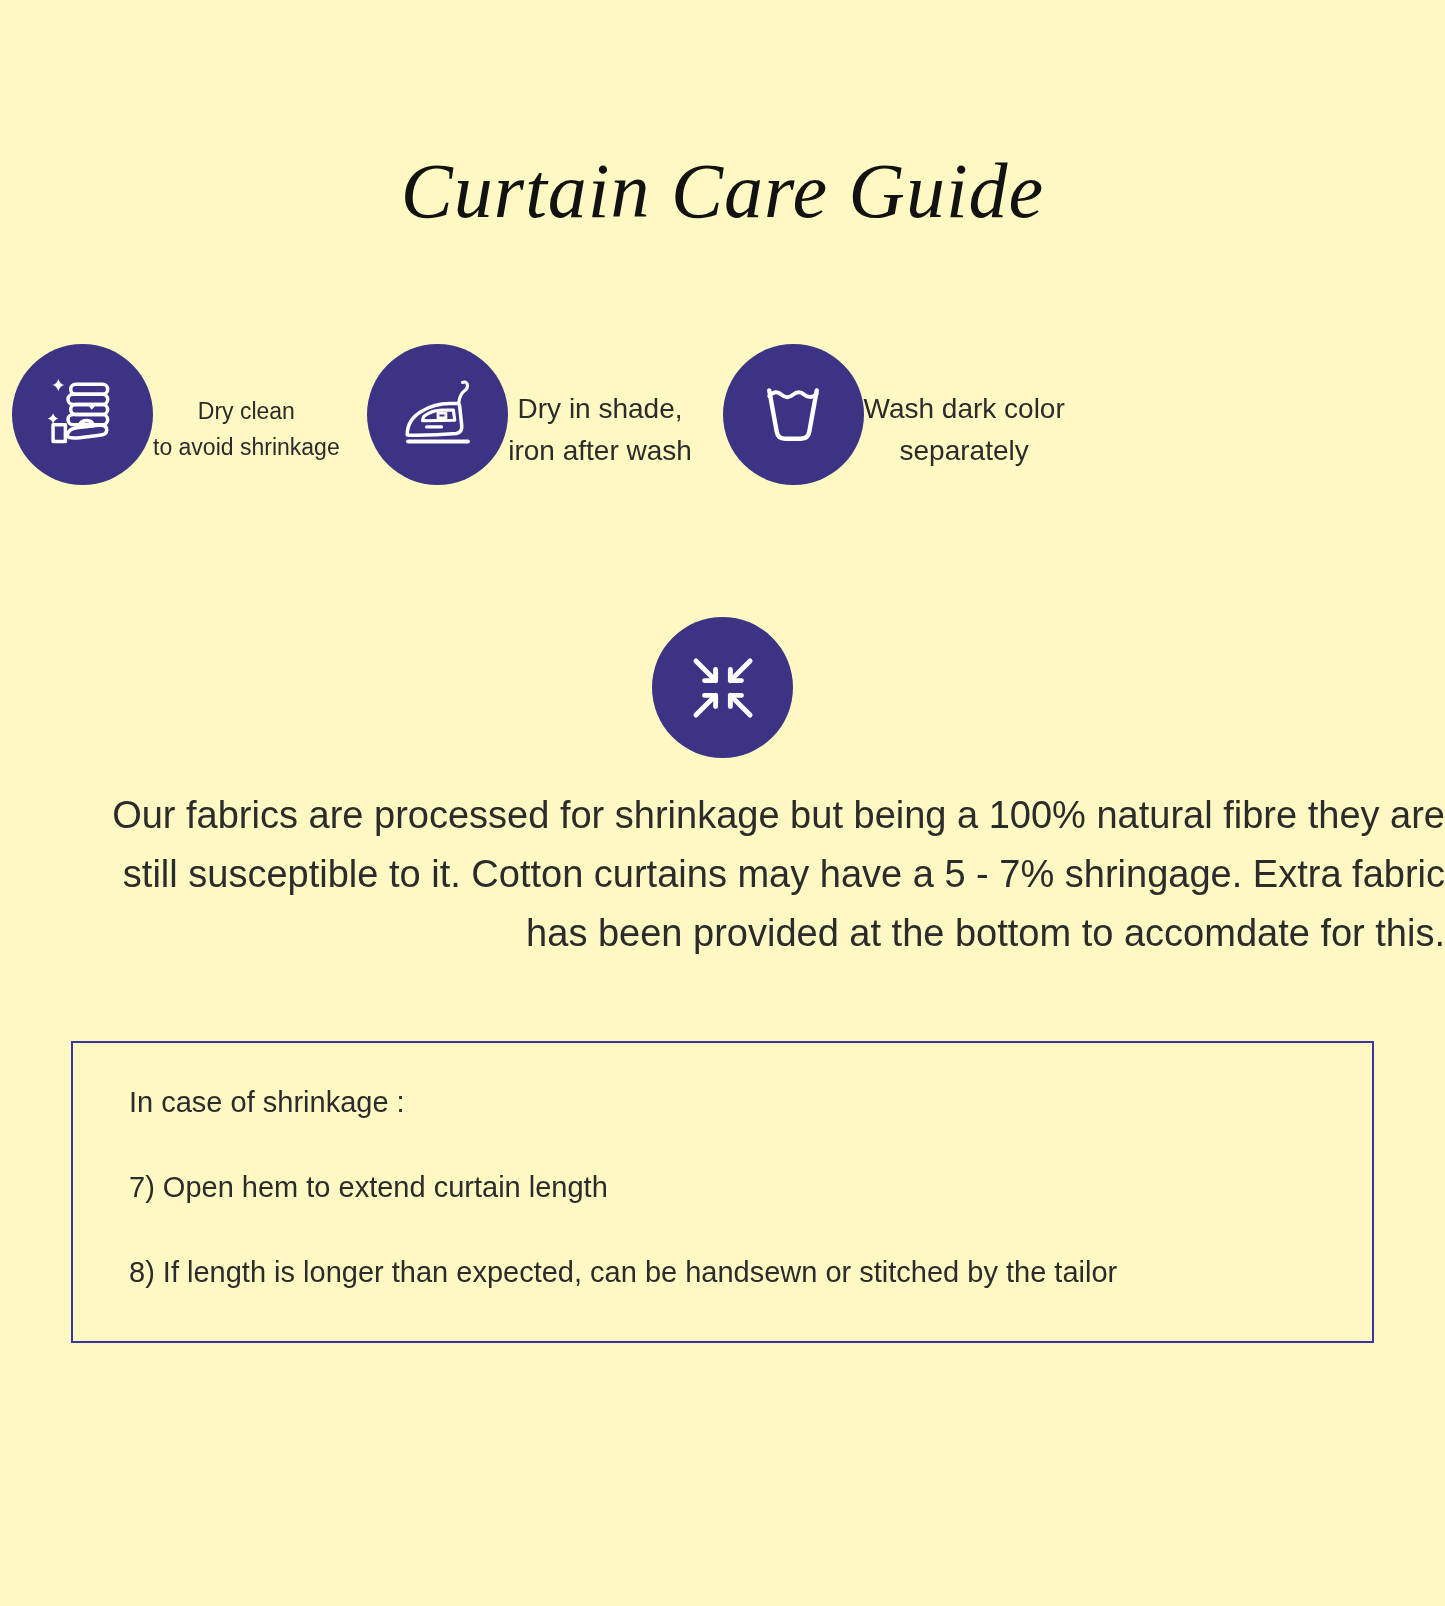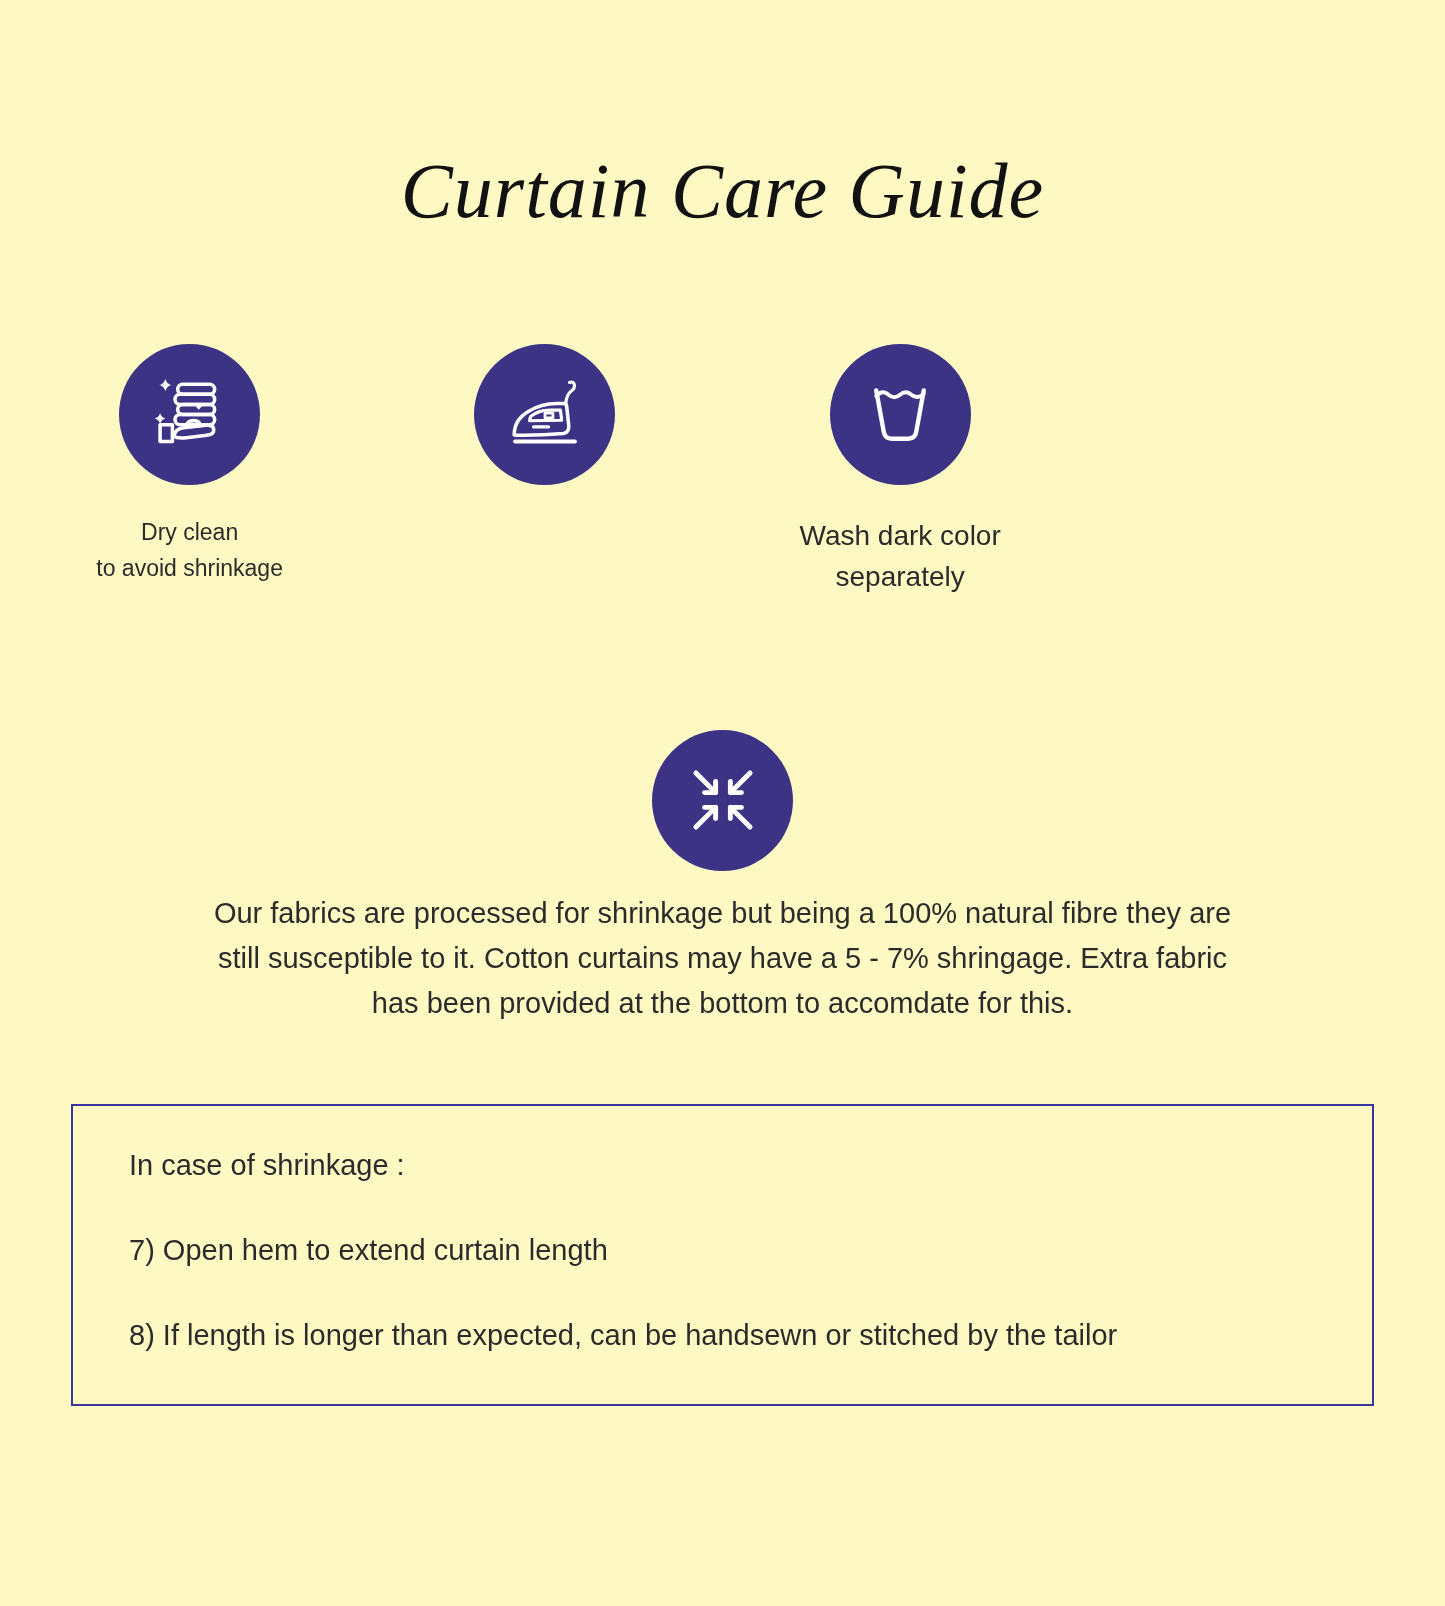--- a/index.html
+++ b/index.html
@@ -24,21 +24,20 @@
     color:#121212;
   }
   .icons-row {
     margin-top:108px;
     display:grid;
     grid-template-columns:repeat(4,1fr);
     padding:0 12px;
   }
   .care-col {
     display:flex;
-    flex-direction:column;
     align-items:center;
   }
   .circle {
     width:141px; height:141px;
     border-radius:50%;
     background:#3c3384;
     display:flex;
     align-items:center;
     justify-content:center;
     flex:0 0 auto;
@@ -52,23 +51,23 @@
     color:#2b2b2b;
     white-space:pre-line;
   }
   .care-label.small { font-size:23px; line-height:1.55; }
   .shrink-row {
     margin-top:132px;
     display:flex;
     justify-content:center;
   }
   .note {
-    margin-top:20px;
-    text-align:center;
-    font-size:29px;
+    margin-top:28px;
+    text-align:right;
+    font-size:38px;
     line-height:1.55;
     color:#2b2b2b;
     white-space:pre-line;
   }
   .info-box {
     margin:78px auto 0;
     width:1303px;
     height:302px;
     border:2px solid #3b35a2;
     padding:42px 30px 0 56px;
@@ -113,20 +112,22 @@
       <div class="circle" style="background: rgb(60, 51, 132);">
         <svg width="88" height="88" viewBox="0 0 100 100" fill="none" stroke="#fff" stroke-width="4" stroke-linecap="round" stroke-linejoin="round">
           <path d="M16,80 L84,80" stroke-width="4.6"></path>
           <path d="M15,72.5 Q15,55.5 31,46 Q46,37 63,37 L71.5,37 Q74.3,37 74.6,39.8 L77,62.5 Q77.6,69.5 71,71 Q45,73.4 17.5,73 Q15,73 15,72.5 Z"></path>
           <path d="M34,51.5 Q43,44.5 55,44.5 L67.5,44.5 L69,56 L32.5,56.5 Q32.6,53.8 34,51.5 Z" stroke-width="3.6"></path>
           <rect x="50" y="47.8" width="9" height="5.6" stroke-width="3.2"></rect>
           <line x1="37" y1="63.5" x2="54" y2="63.5" stroke-width="3.6"></line>
           <path d="M73.5,37 Q74.5,27 79.5,23 Q84.5,19.6 83.3,15.2 Q82.2,11.3 77.8,13" stroke-width="3.6"></path>
         </svg>
       </div>
+      <div class="care-label">Dry in shade,
+iron after wash</div>
     </div>
 
     <div class="care-col">
       <div class="circle" style="background: rgb(60, 51, 132);">
         <svg width="88" height="88" viewBox="0 0 100 100" fill="none" stroke="#fff" stroke-width="5" stroke-linecap="round" stroke-linejoin="round">
           <path d="M23,22 L31.5,69 Q32.8,77 41,77 L59,77 Q67.2,77 68.5,69 L77,22"></path>
           <path d="M23,28.5 Q30,20.5 37,27 Q43.5,32.5 50,27 Q56.5,21.5 63,27 Q69.5,32.5 77,26" stroke-width="4.4"></path>
         </svg>
       </div>
       <div class="care-label">Wash dark color

